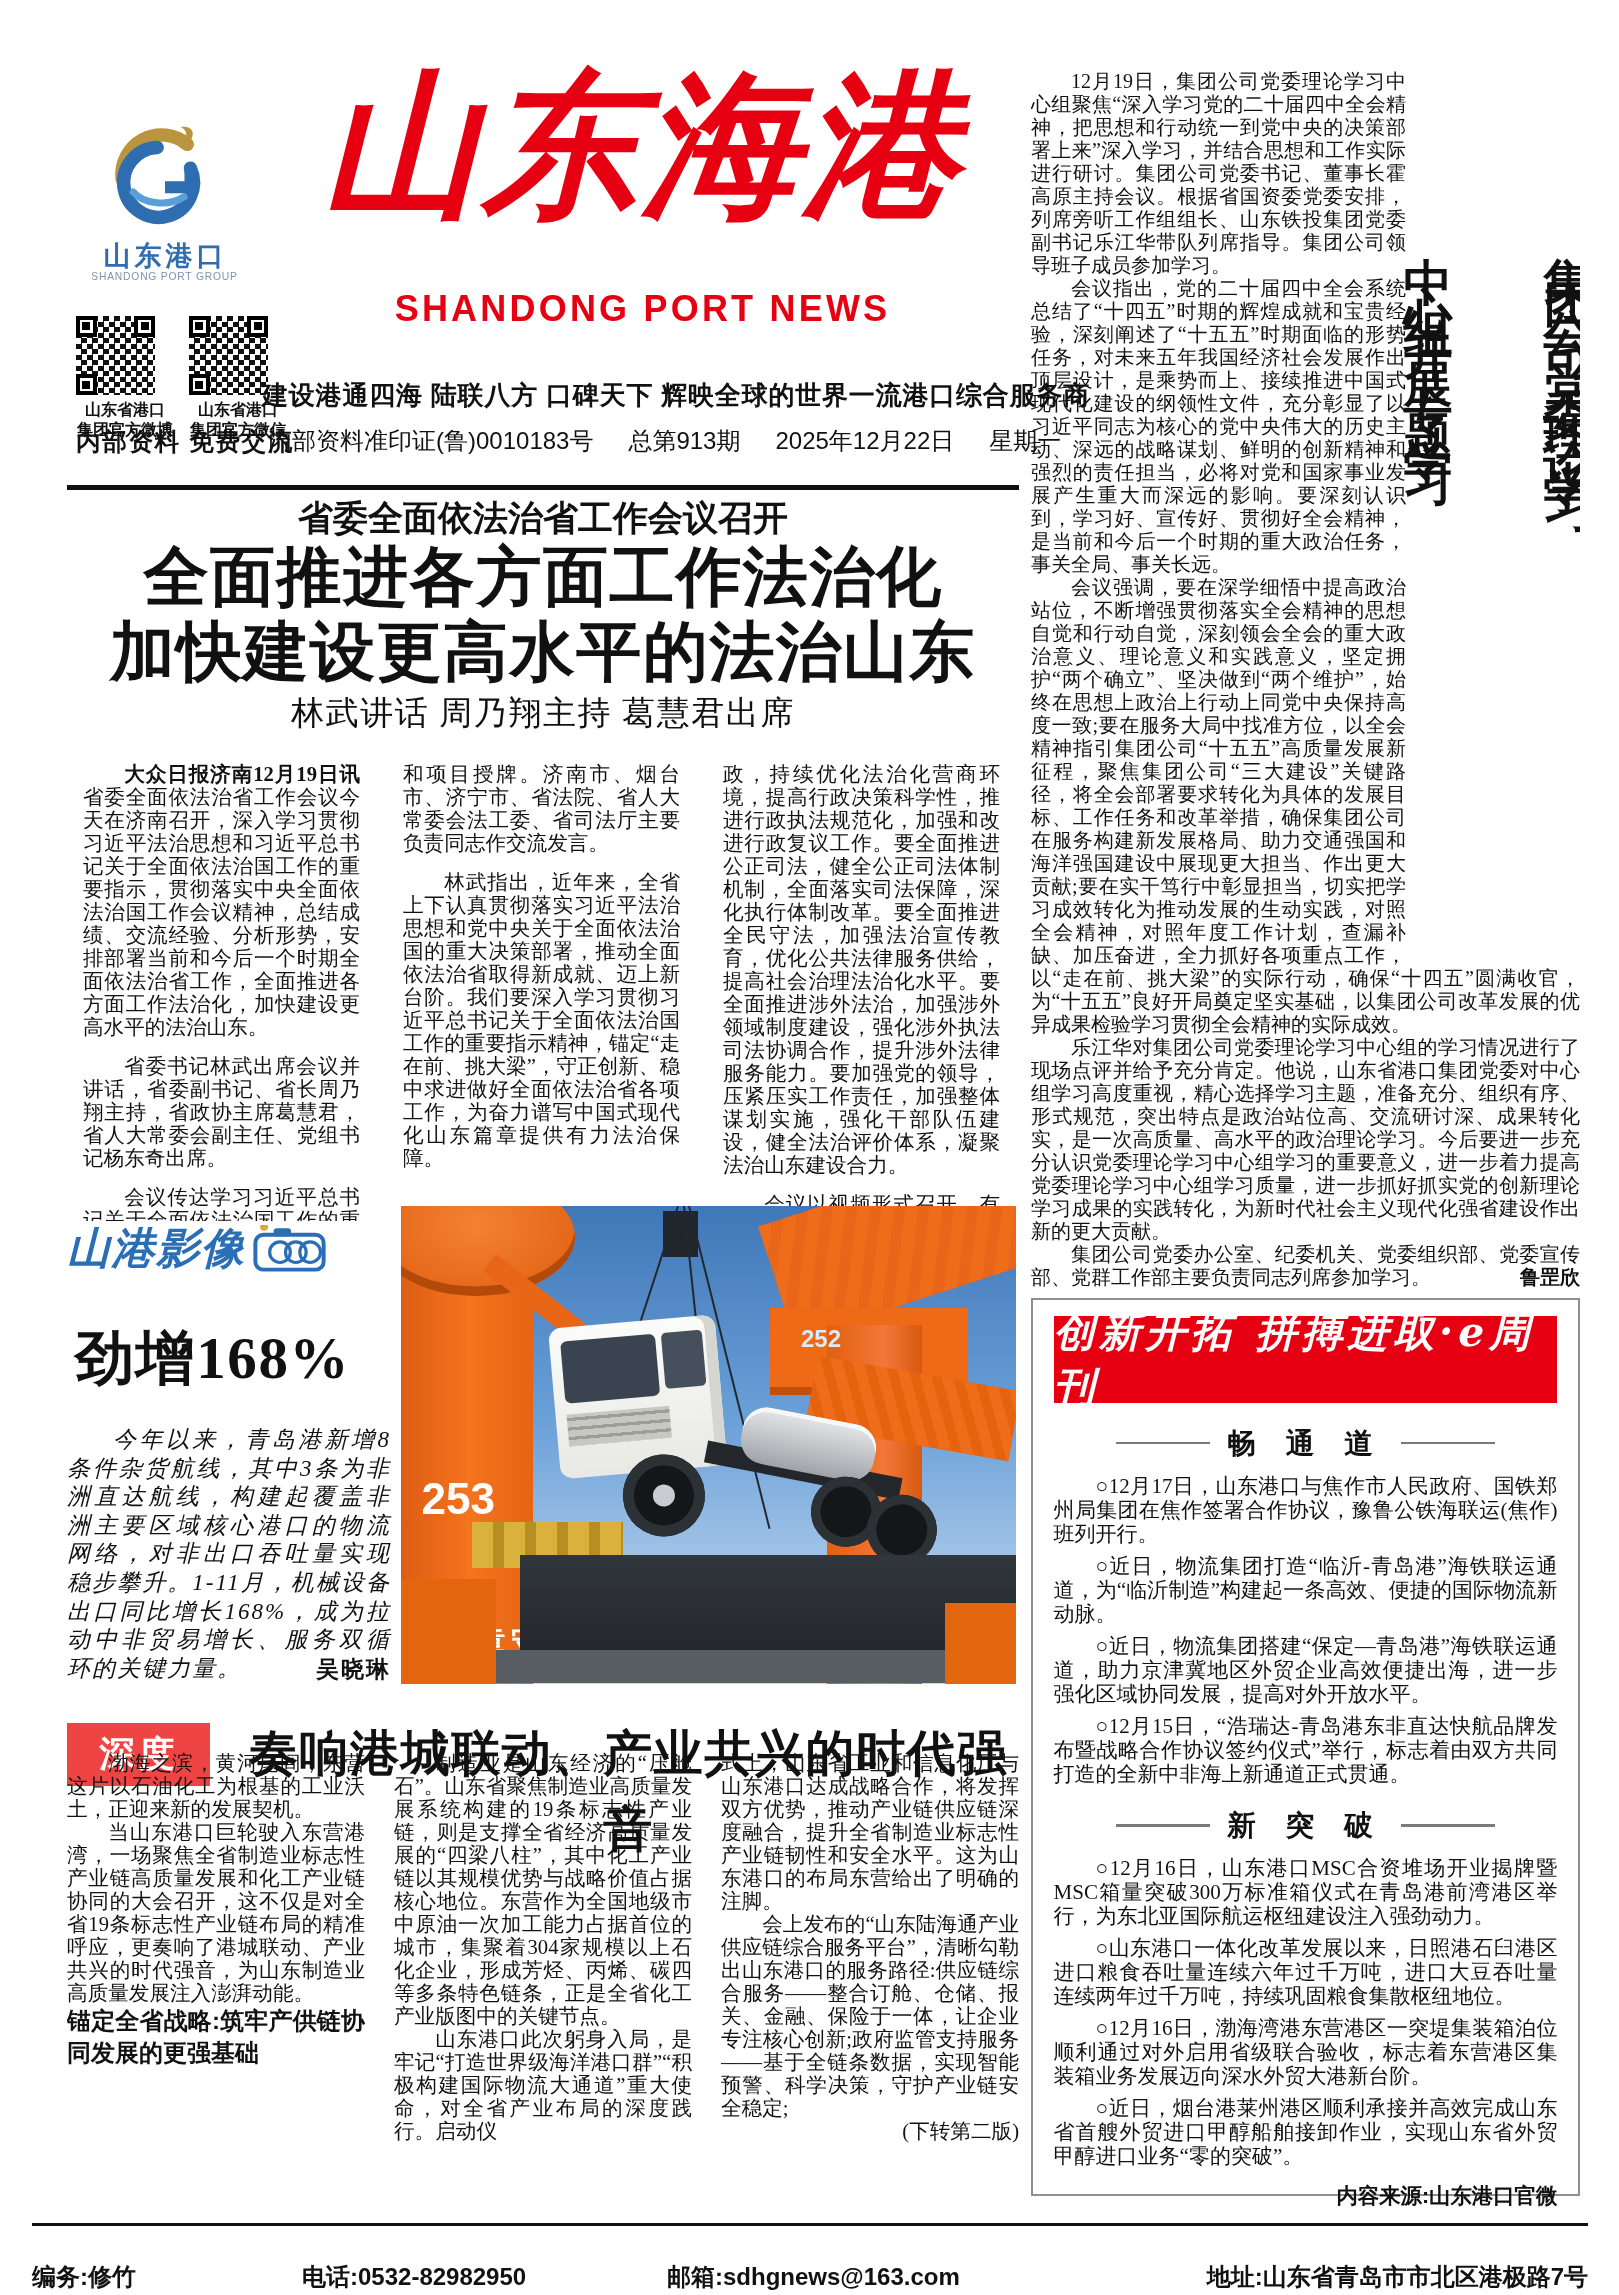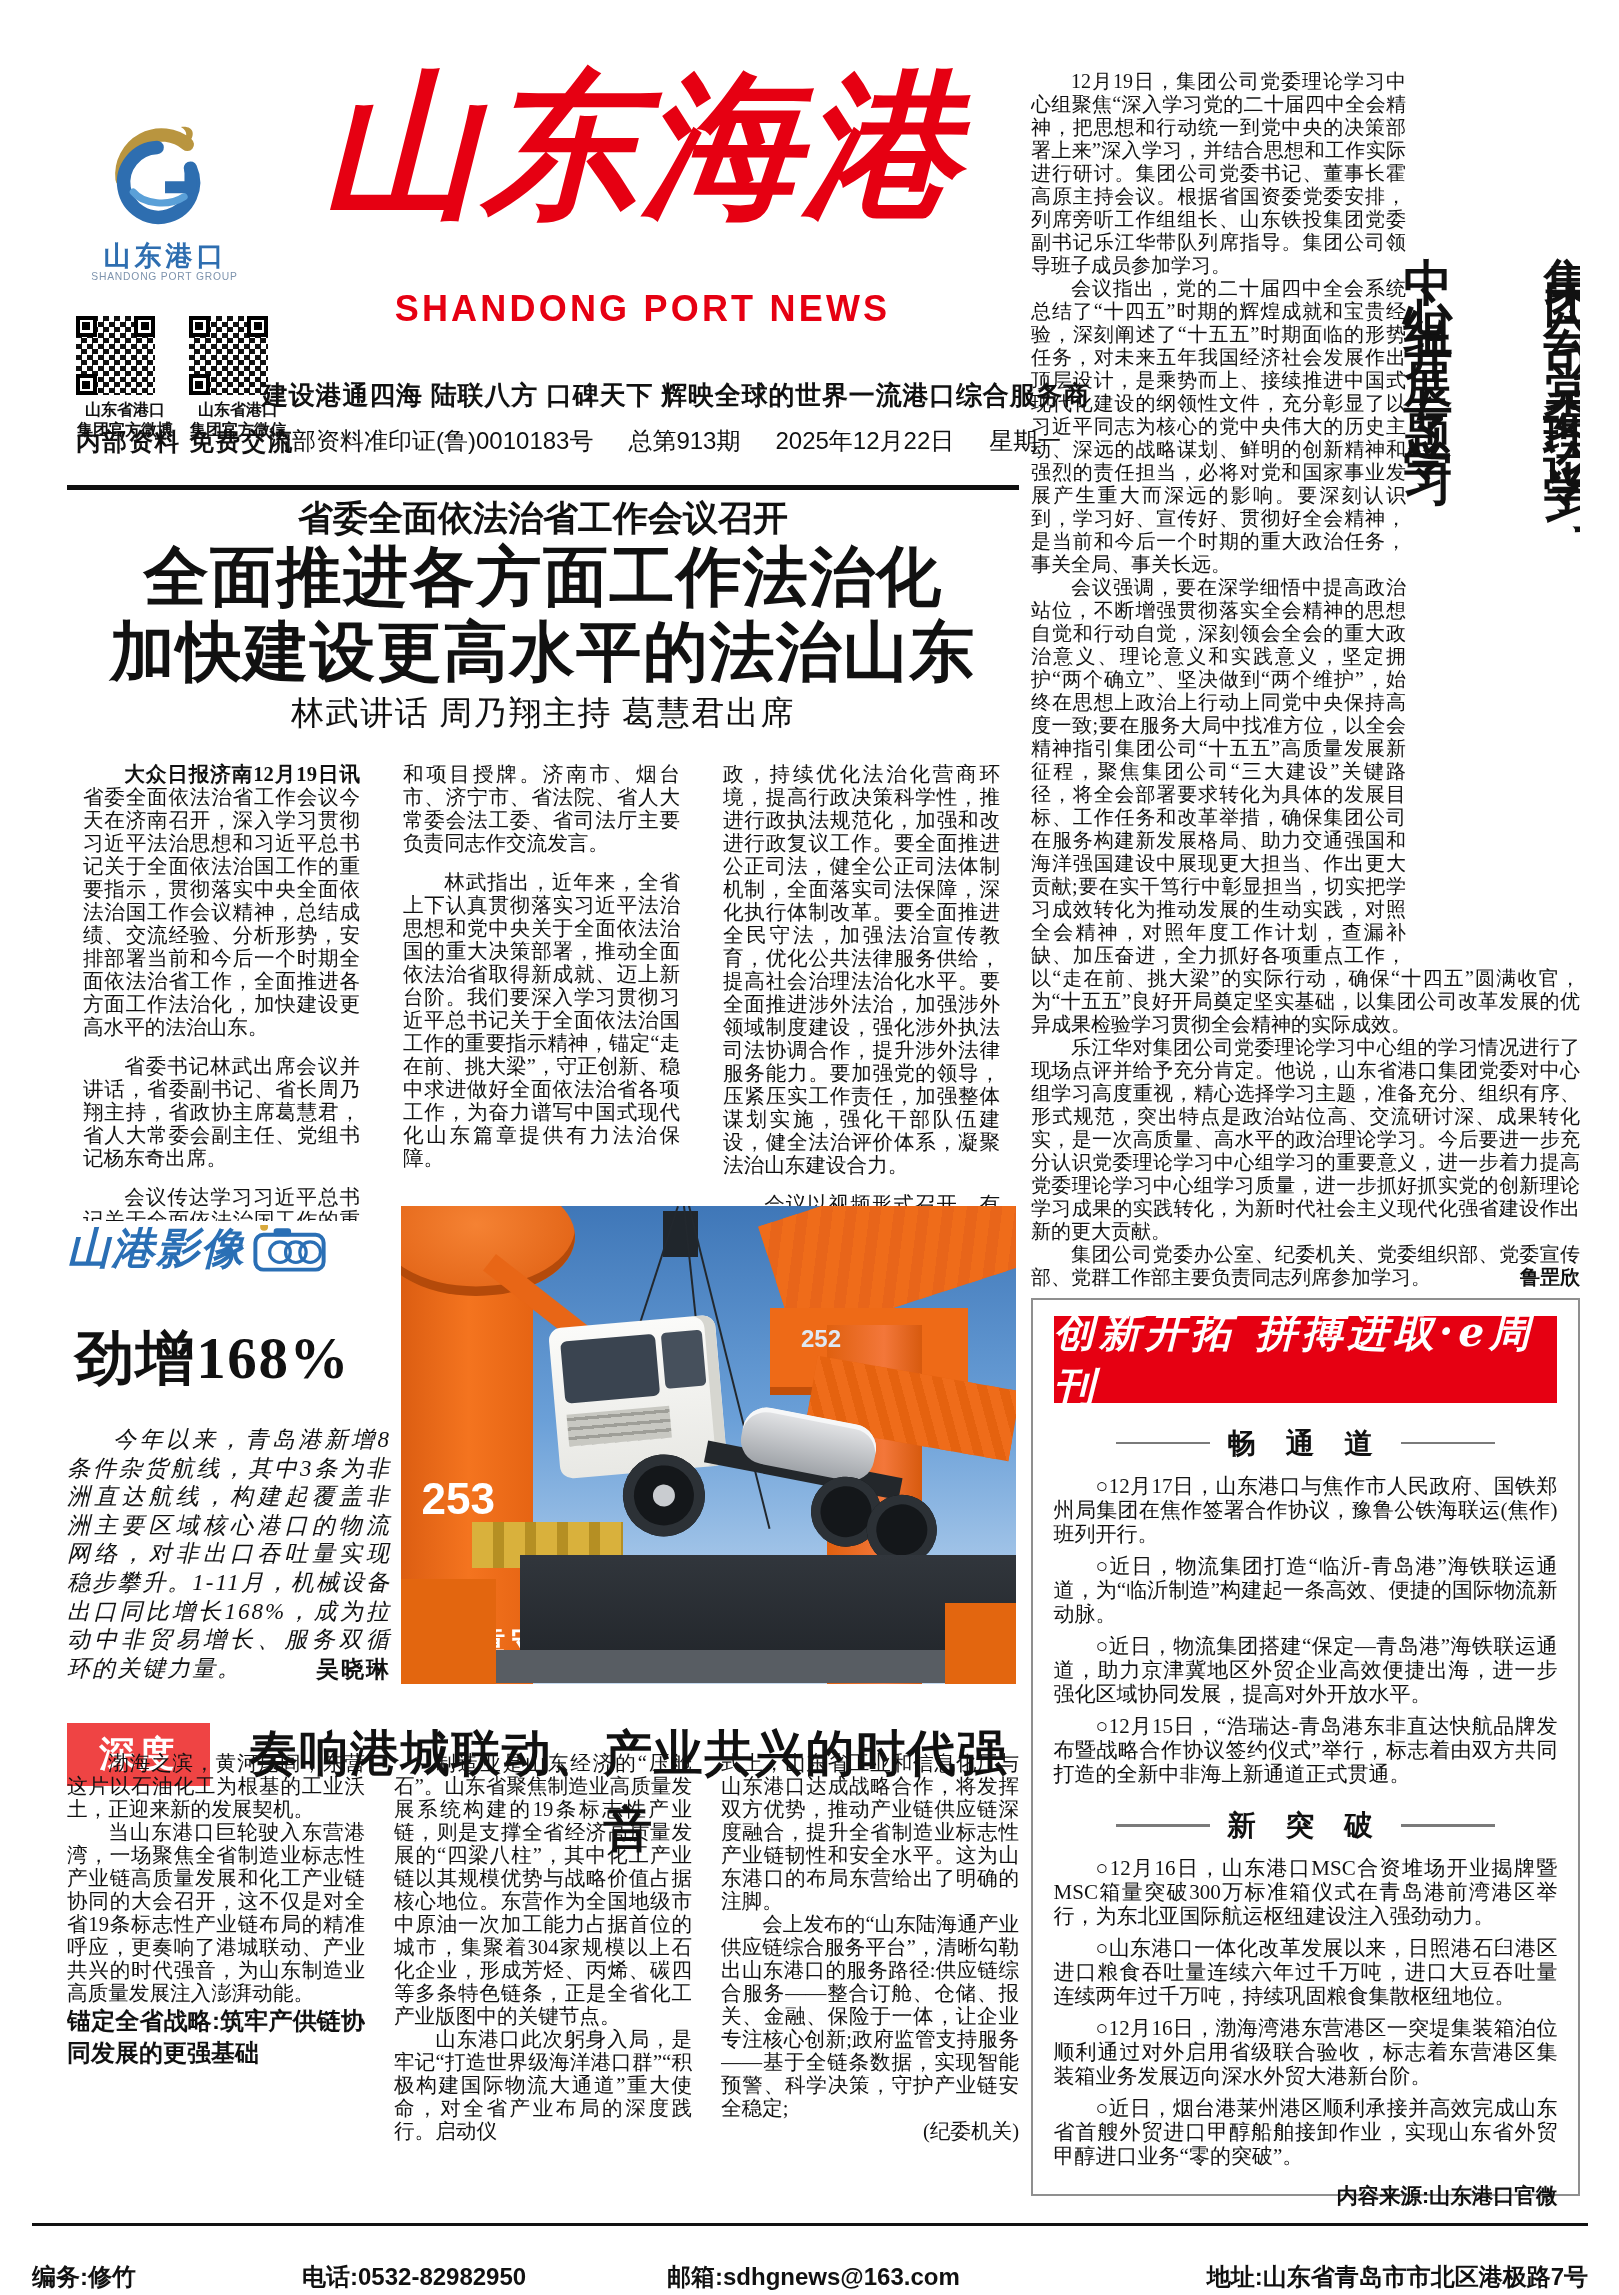--- a/index.html
+++ b/index.html
@@ -280,21 +280,21 @@
       <p>当山东港口巨轮驶入东营港湾，一场聚焦全省制造业标志性产业链高质量发展和化工产业链协同的大会召开，这不仅是对全省19条标志性产业链布局的精准呼应，更奏响了港城联动、产业共兴的时代强音，为山东制造业高质量发展注入澎湃动能。</p>
       <p class="dsub">锚定全省战略:筑牢产供链协同发展的更强基础</p>
     </div>
     <div class="dcol">
       <p>制造业是山东经济的“压舱石”。山东省聚焦制造业高质量发展系统构建的19条标志性产业链，则是支撑全省经济高质量发展的“四梁八柱”，其中化工产业链以其规模优势与战略价值占据核心地位。东营作为全国地级市中原油一次加工能力占据首位的城市，集聚着304家规模以上石化企业，形成芳烃、丙烯、碳四等多条特色链条，正是全省化工产业版图中的关键节点。</p>
       <p>山东港口此次躬身入局，是牢记“打造世界级海洋港口群”“积极构建国际物流大通道”重大使命，对全省产业布局的深度践行。启动仪</p>
     </div>
     <div class="dcol">
       <p class="noind">式上，山东省工业和信息化厅与山东港口达成战略合作，将发挥双方优势，推动产业链供应链深度融合，提升全省制造业标志性产业链韧性和安全水平。这为山东港口的布局东营给出了明确的注脚。</p>
       <p>会上发布的“山东陆海通产业供应链综合服务平台”，清晰勾勒出山东港口的服务路径:供应链综合服务——整合订舱、仓储、报关、金融、保险于一体，让企业专注核心创新;政府监管支持服务——基于全链条数据，实现智能预警、科学决策，守护产业链安全稳定;</p>
-      <p class="turnpage">(纪委机关)</p>
+      <p class="turnpage">(下转第二版)</p>
     </div>
   </div>
 
   <div class="abs weekly">
     <div class="wk-banner">创新开拓 拼搏进取·e周刊</div>
 
     <div class="wk-head">
       <div class="ln"></div>
       <div class="tt">畅 通 道</div>
       <div class="ln"></div>

